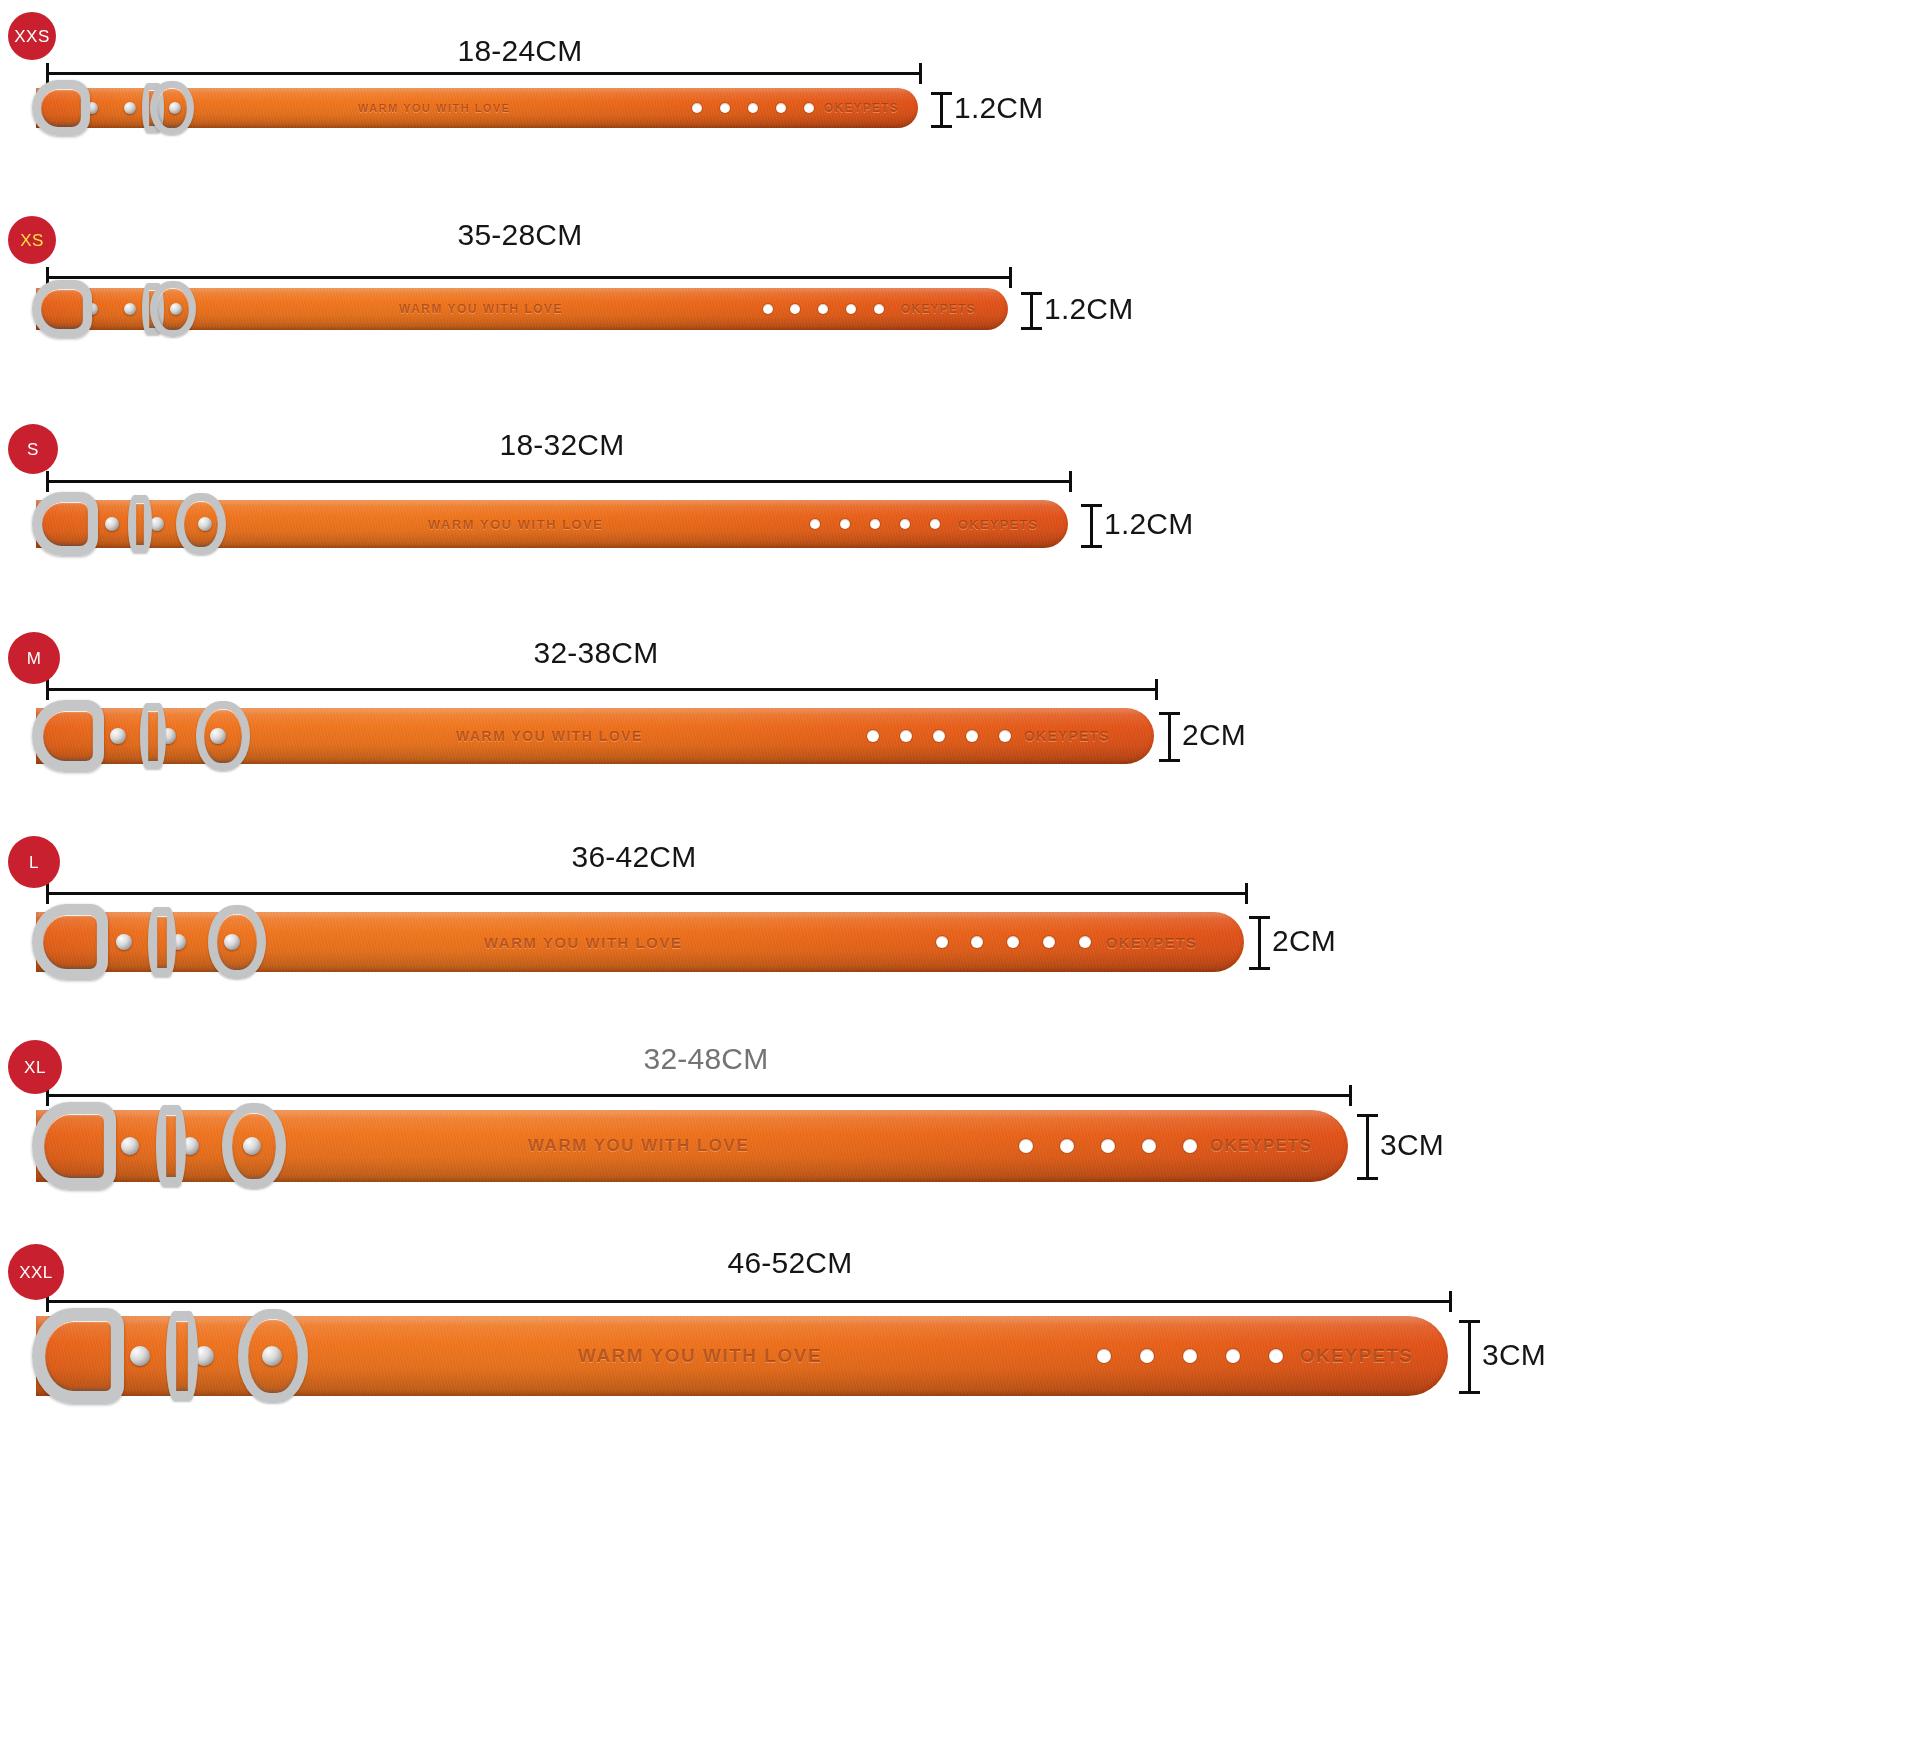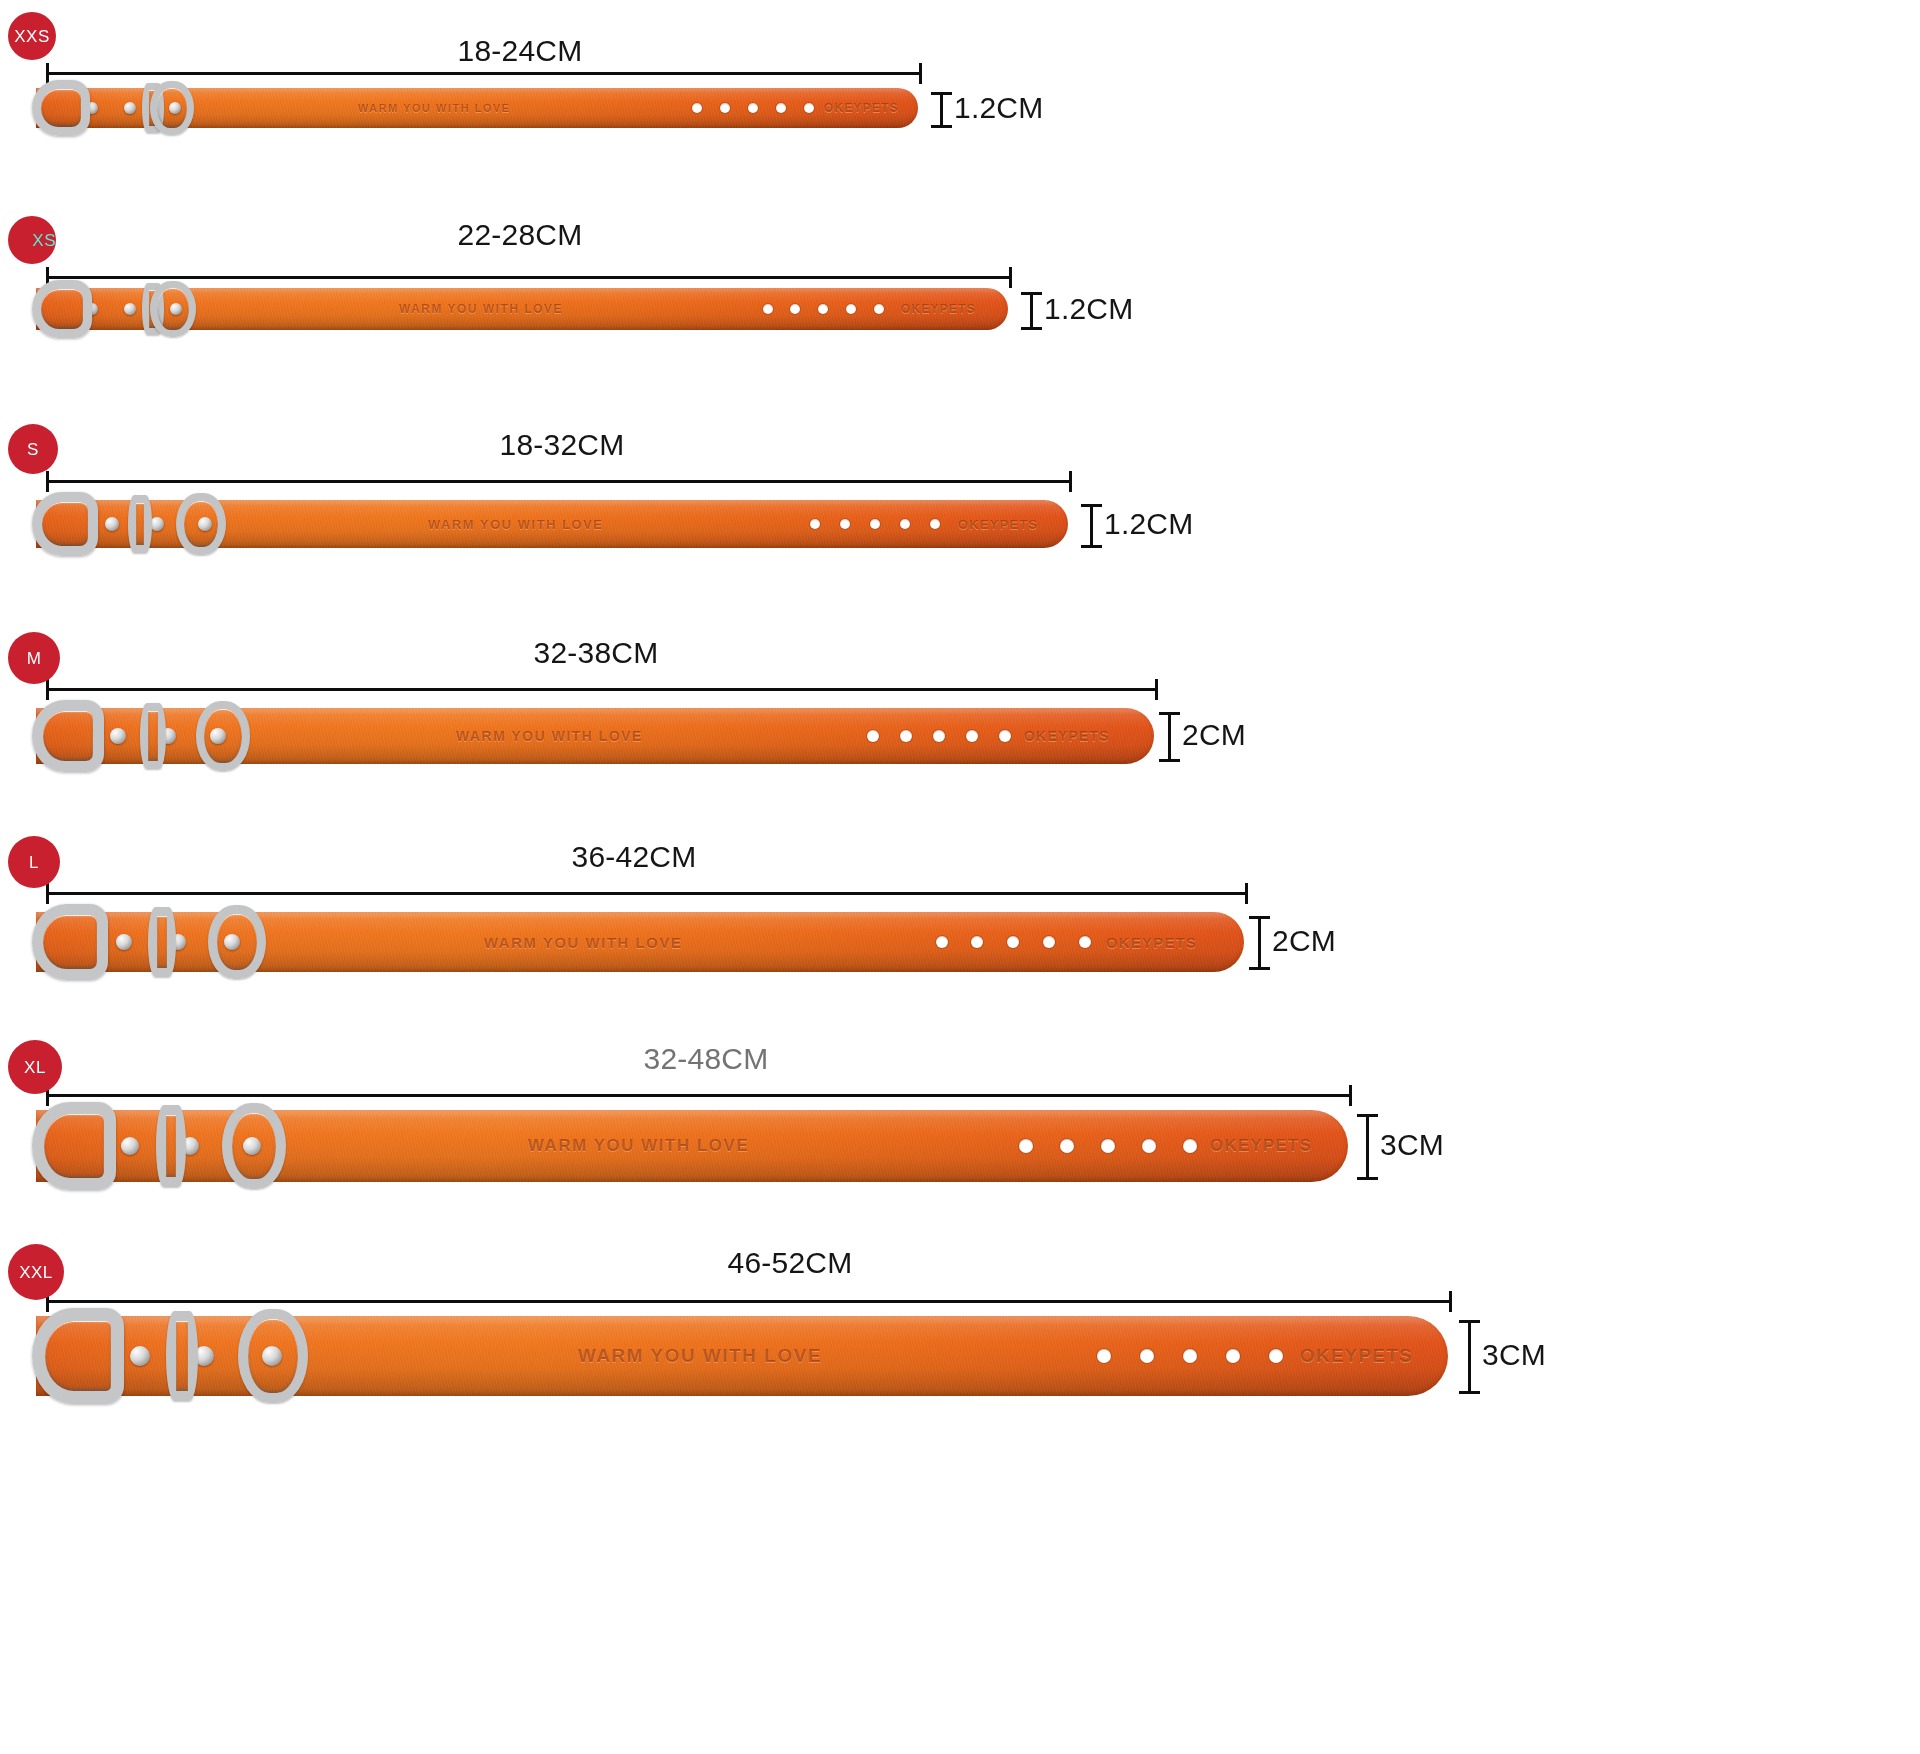--- a/index.html
+++ b/index.html
@@ -236,24 +236,24 @@
         <div class="dring" style="left:114px;width:44px;height:54px;border-width:7px;"></div>
       </div>
       <div class="vbracket" style="left:930px;top:92px;height:36px;">
         <div class="bar" style="background:#0d0d0d;"></div>
         <div class="cap t" style="background:#0d0d0d;"></div>
         <div class="cap b" style="background:#0d0d0d;"></div>
       </div>
       <div class="w-label" style="left:954px;top:91px;color:#151515;">1.2CM</div>
     </div>
     <div class="row" style="top:0;">
-      <div class="size-badge" style="left:8px;top:216px;width:48px;height:48px;font-size:17px;background:#c8202f;color:#5eead4;justify-content:flex-end;">
+      <div class="size-badge" style="left:8px;top:216px;width:48px;height:48px;font-size:17px;background:#c8202f;color:#fde047;">
         <span>XS</span>
       </div>
-      <div class="len-label" style="left:520px;top:218px;color:#151515;">22-28CM</div>
+      <div class="len-label" style="left:520px;top:218px;color:#151515;">35-28CM</div>
       <div class="hbracket" style="left:46px;top:266px;width:966px;">
         <div class="bar" style="background:#0d0d0d;"></div>
         <div class="cap l" style="background:#0d0d0d;"></div>
         <div class="cap r" style="background:#0d0d0d;"></div>
       </div>
       <div class="collar" style="left:36px;top:288px;width:972px;height:42px;">
         <div class="strap" style="width:972px;background-color:#ef741f;"></div>
         <div class="emboss slogan" style="left:363px;font-size:12px;">WARM YOU WITH LOVE</div>
         <div class="emboss brand" style="left:865px;font-size:12px;">OKEYPETS</div>
         <div class="hole" style="left:727px;width:10px;height:10px;"></div>

